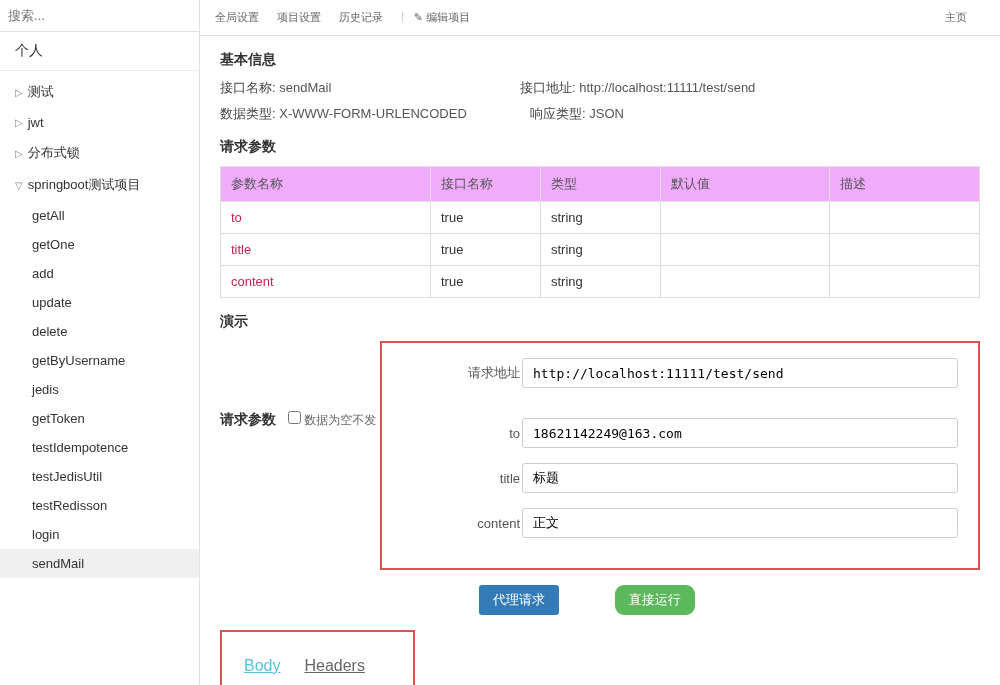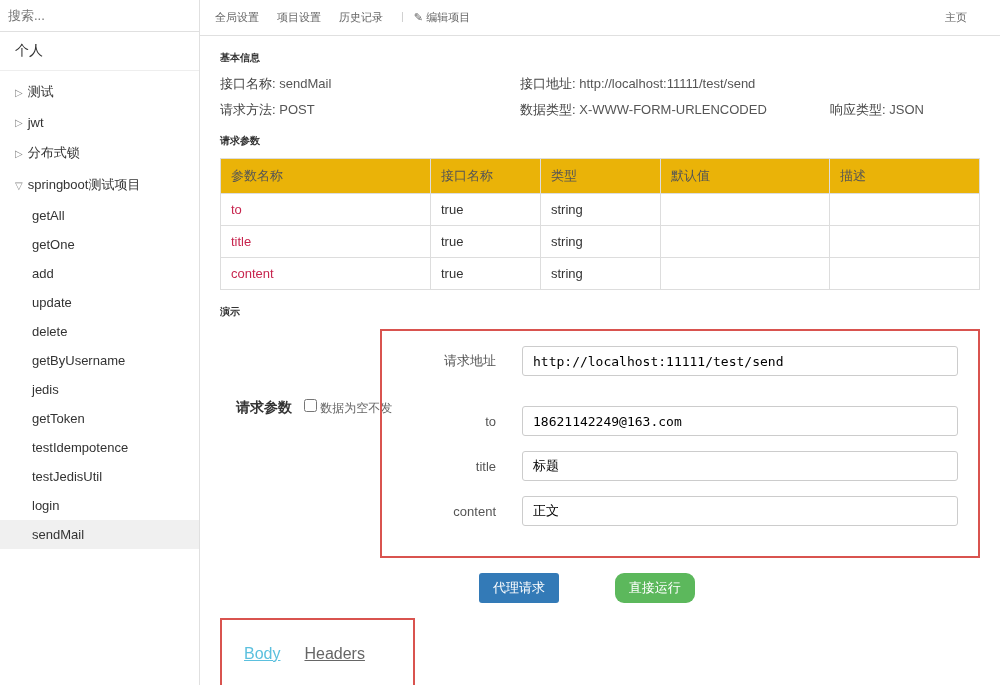--- a/index.html
+++ b/index.html
@@ -13,36 +13,36 @@
 .tree-item { padding: 7px 15px; cursor: pointer; color: #333; display: flex; align-items: center; }
 .tree-item.active { background: #f0f0f0; }
 .tree-caret { margin-right: 5px; font-size: 10px; color: #888; }
 .tree-children .tree-item { padding-left: 32px; }
 .main { flex: 1; overflow-y: auto; }
 .topbar { display: flex; padding: 10px 15px; border-bottom: 1px solid #e0e0e0; color: #666; font-size: 11px; }
 .topbar-item { margin-right: 18px; cursor: pointer; }
 .topbar-sep { margin: 0 10px 0 0; color: #ccc; }
 .topbar-right { margin-left: auto; }
 .content { padding: 15px 20px; }
-.section-title { font-size: 10px; font-weight: bold; margin-bottom: 10px; font-family: Liberation Serif, serif; }
+.section-title { font-size: 14px; font-weight: bold; margin-bottom: 10px; font-family: Liberation Serif, serif; }
 .info-grid { display: flex; margin-bottom: 8px; font-size: 13px; color: #555; align-items: flex-end; }
 .info-col1 { width: 300px; }
 .info-col2 { width: 310px; }
 .info-col3 { flex: 1; }
 .info-label { color: #444; }
 .param-table { width: 100%; border-collapse: collapse; margin-bottom: 15px; }
 .param-table th, .param-table td { border: 1px solid #ddd; padding: 8px 10px; text-align: left; font-size: 13px; font-weight: normal; }
-.param-table th { background: #eab308; color: #555; font-family: Liberation Serif, serif; }
+.param-table th { background: #f0abfc; color: #555; font-family: Liberation Serif, serif; }
 .param-table td.param-name { color: #c7254e; }
 .demo-box { border: 2px solid #d9534f; padding: 15px 20px 15px 140px; position: relative; margin-left: 160px; margin-bottom: 15px; }
 .demo-wrapper { position: relative; }
-.req-params-label { position: absolute; left: 16px; top: 70px; font-size: 14px; font-weight: bold; color: #333; }
+.req-params-label { position: absolute; left: 0; top: 70px; font-size: 14px; font-weight: bold; color: #333; }
 .req-checkbox { margin-left: 8px; font-weight: normal; font-size: 12px; color: #666; }
 .form-row { display: flex; align-items: center; margin-bottom: 15px; }
-.form-label { width: 70px; text-align: right; margin-right: 12px; color: #555; font-size: 13px; position: absolute; left: 44px; }
+.form-label { width: 70px; text-align: right; margin-right: 12px; color: #555; font-size: 13px; position: absolute; left: 68px; }
 .form-input { flex: 1; height: 30px; border: 1px solid #ccc; border-radius: 3px; padding: 0 10px; font-size: 13px; font-family: monospace; }
 .form-row-spaced { margin-top: 30px; }
 .btn-row { padding-left: 215px; margin-bottom: 15px; }
 .btn { display: inline-block; padding: 6px 14px; border-radius: 3px; color: #fff; border: none; cursor: pointer; font-size: 13px; margin-right: 8px; margin-left: 44px; }
 .btn-blue { background: #337ab7; }
 .btn-green { background: #5cb85c; border-radius: 9px; }
 .response-box { border: 2px solid #d9534f; width: 195px; padding: 0; }
 .tabs { display: flex; border-bottom: 1px solid #ddd; padding: 0 10px; }
 .tab { padding: 25px 12px; cursor: pointer; color: #666; font-size: 16px; text-decoration: underline; }
 .tab.active { color: #5bc0de; border-bottom: 2px solid #5bc0de; }
@@ -99,20 +99,23 @@
         <div class="tree-item">
             <span>getToken</span>
           </div>
         <div class="tree-item">
             <span>testIdempotence</span>
           </div>
         <div class="tree-item">
             <span>testJedisUtil</span>
           </div>
         <div class="tree-item">
+            <span>testRedisson</span>
+          </div>
+        <div class="tree-item">
             <span>login</span>
           </div>
         <div class="tree-item active">
             <span>sendMail</span>
           </div>
       </div>
     </div>
   </div>
 
   <div class="main">
@@ -125,21 +128,20 @@
       <span class="topbar-item topbar-right">主页</span>
     </div>
 
     <div class="content">
       <div class="section-title">基本信息</div>
       <div class="info-grid">
         <div class="info-col1"><span class="info-label">接口名称:</span> <span>sendMail</span></div>
         <div class="info-col2"><span class="info-label">接口地址:</span> <span>http://localhost:11111/test/send</span></div>
       </div>
       <div class="info-grid" style="margin-bottom:15px;">
-        <div class="info-col1"><span class="info-label">请求方法:</span> <span>POST</span></div>
         <div class="info-col2"><span class="info-label">数据类型:</span> <span>X-WWW-FORM-URLENCODED</span></div>
         <div class="info-col3"><span class="info-label">响应类型:</span> <span>JSON</span></div>
       </div>
 
       <div class="section-title">请求参数</div>
       <table class="param-table">
         <thead>
             <tr>
           <th style="width:210px">参数名称</th>
           <th style="width:110px">接口名称</th>

